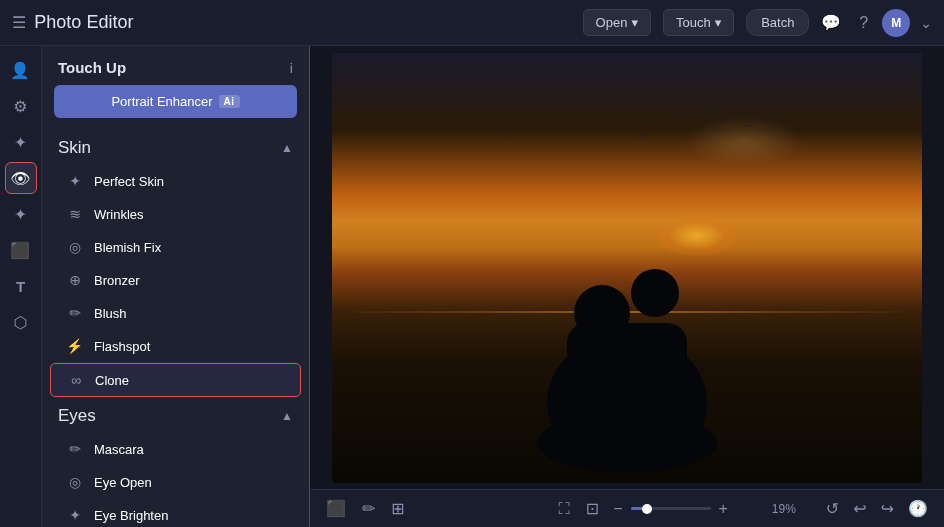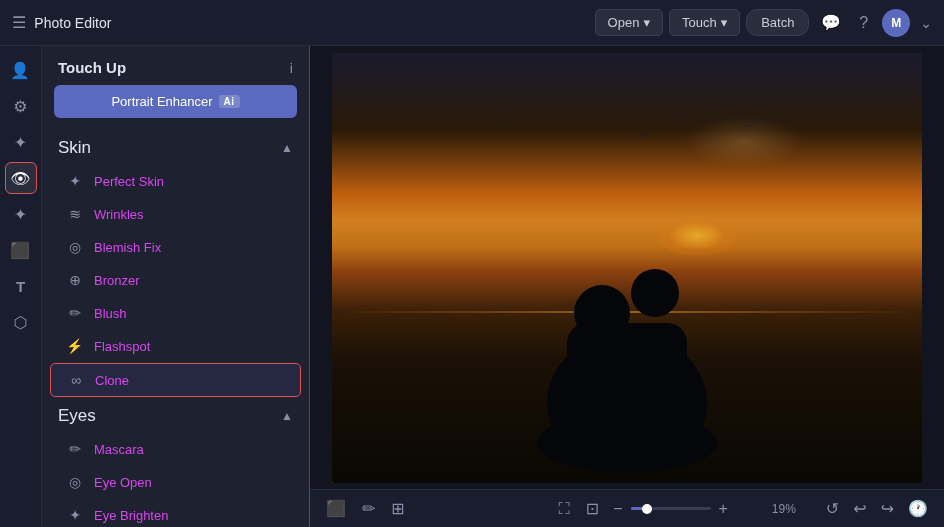--- a/index.html
+++ b/index.html
@@ -32,26 +32,26 @@
       gap: 8px;
       flex: 1;
     }
     .header-menu-icon {
       color: #8a8fa8;
       font-size: 16px;
       cursor: pointer;
     }
     .header-title {
       color: #e0e3ee;
-      font-size: 14px;
+      font-size: 18px;
       font-weight: 500;
     }
     .header-center {
       display: flex;
-      gap: 6px;
+      gap: 12px;
     }
     .header-btn {
       background: #2a2d3e;
       border: 1px solid #3a3d4e;
       color: #c8ccd8;
       border-radius: 5px;
       padding: 5px 12px;
       font-size: 13px;
       cursor: pointer;
       display: flex;
@@ -218,21 +218,21 @@
       border-radius: 5px;
     }
     .menu-item-icon {
       color: #8a8fa8;
       font-size: 14px;
       width: 18px;
       text-align: center;
       flex-shrink: 0;
     }
     .menu-item-label {
-      color: #d946ef;
+      color: #ffffff;
       font-size: 13px;
     }
 
     
     .canvas-area {
       flex: 1;
       background: #12141f;
       display: flex;
       flex-direction: column;
       overflow: hidden;

